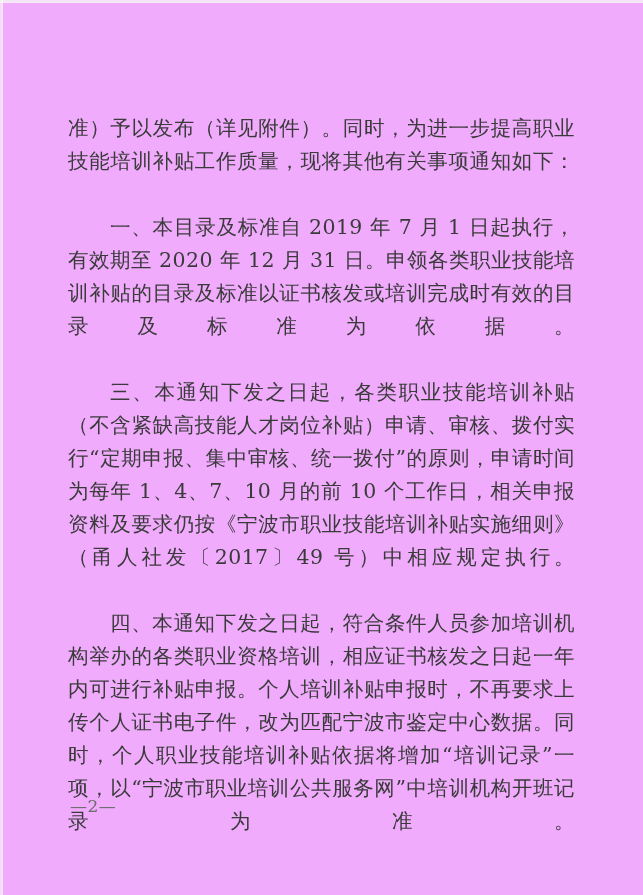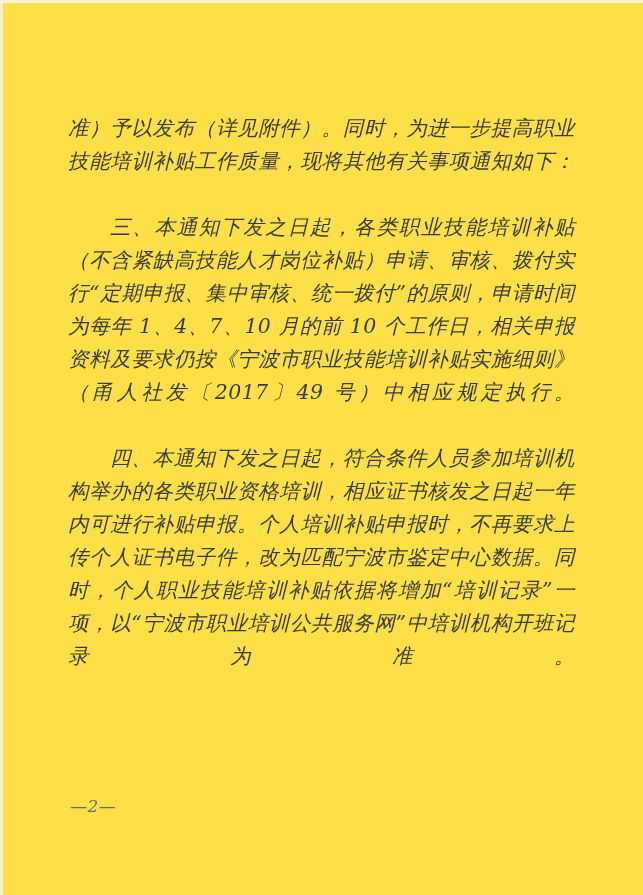--- a/index.html
+++ b/index.html
@@ -13,22 +13,21 @@
     background: #fdfdfd;
     font-family: "DejaVu Serif", "Liberation Serif", serif;
     overflow: hidden;
     position: relative;
   }
 
   
   .scan-page {
     position: absolute;
     inset: 0;
-    background: #fde047;
-    font-style: italic;
+    background: #f0abfc;
   }
   .scan-edge-top {
     position: absolute;
     top: 0; left: 0; right: 0;
     height: 3px;
     background: linear-gradient(to bottom, #f1f1f1, #fdfdfd);
     opacity: .8;
   }
   .scan-edge-left {
     position: absolute;
@@ -83,20 +82,21 @@
 </head>
 <body>
 
 <div class="scan-page">
   <div class="scan-edge-top"></div>
   <div class="scan-edge-left"></div>
 
   <div class="text-block">
     <p class="para">准）予以发布（详见附件）。同时，为进一步提高职业技能培训补贴工作质量，现将其他有关事项通知如下：</p>
 
+    <p class="para indent">一、本目录及标准自 2019 年 7 月 1 日起执行，有效期至 2020 年 12 月 31 日。申领各类职业技能培训补贴的目录及标准以证书核发或培训完成时有效的目录及标准为依据。</p>
 
 
     <p class="para indent">三、本通知下发之日起，各类职业技能培训补贴（不含紧缺高技能人才岗位补贴）申请、审核、拨付实行“定期申报、集中审核、统一拨付”的原则，申请时间为每年 1、4、7、10 月的前 10 个工作日，相关申报资料及要求仍按《宁波市职业技能培训补贴实施细则》（甬人社发〔2017〕49 号）中相应规定执行。</p>
 
     <p class="para indent">四、本通知下发之日起，符合条件人员参加培训机构举办的各类职业资格培训，相应证书核发之日起一年内可进行补贴申报。个人培训补贴申报时，不再要求上传个人证书电子件，改为匹配宁波市鉴定中心数据。同时，个人职业技能培训补贴依据将增加“培训记录”一项，以“宁波市职业培训公共服务网”中培训机构开班记录为准。</p>
 
   </div>
 
   <div class="page-footer">
     <span class="page-number">—2—</span>

